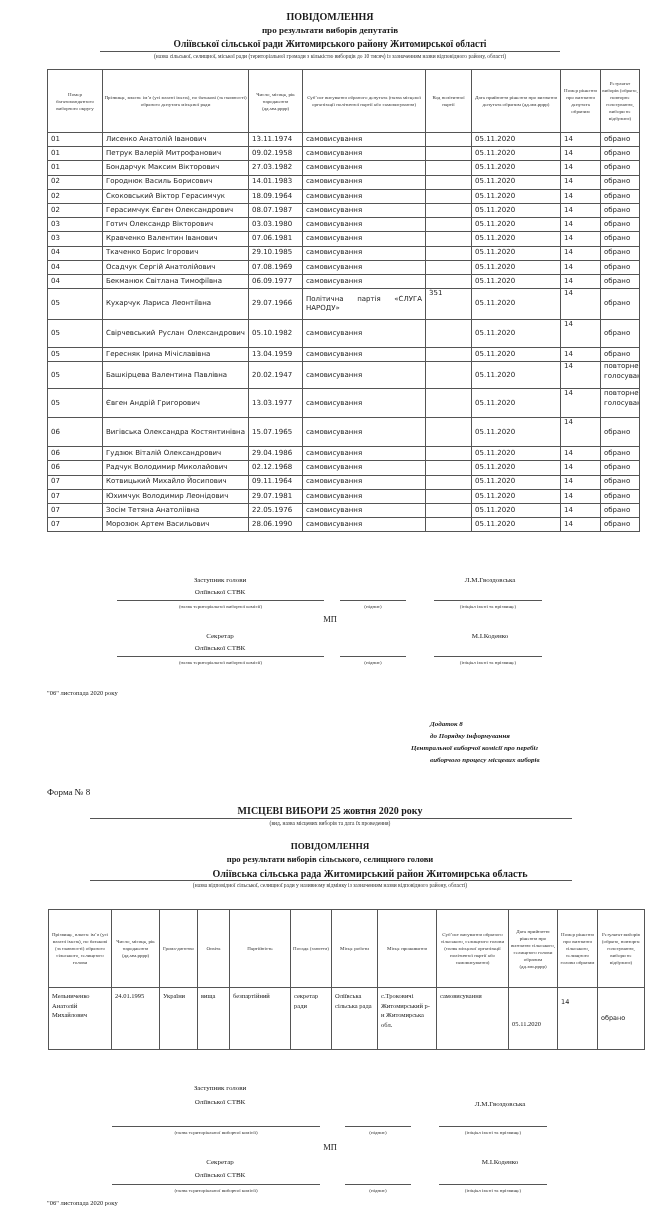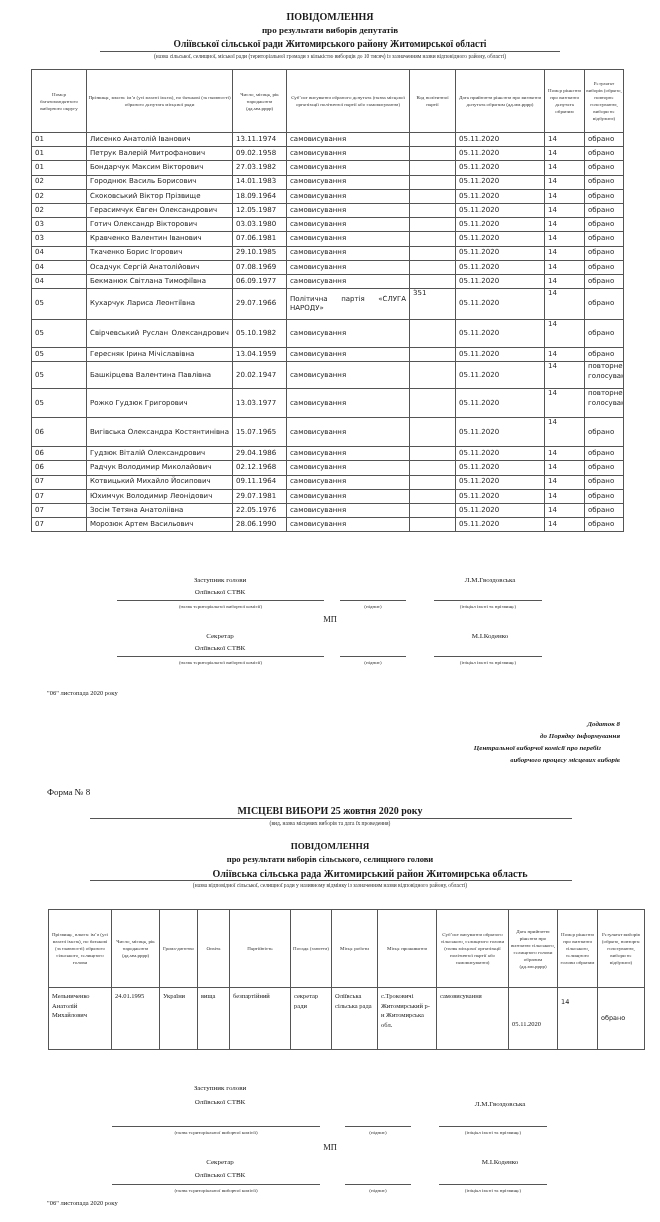--- a/index.html
+++ b/index.html
@@ -12,32 +12,32 @@
   table { border-collapse:collapse; position:absolute; table-layout:fixed; }
   td, th { border:1px solid #555; padding:0 3px; vertical-align:middle; overflow:hidden; }
   .t1 th { font-family:"Liberation Serif", serif; font-weight:normal; font-size:5px; line-height:7px; text-align:center; color:#333; padding:0 1px; }
   .t1 td { font-family:"DejaVu Sans", sans-serif; font-size:7px; line-height:9.5px; color:#222; }
   .t1 td.top { vertical-align:top;margin-left:9px; }
   .t1 td.just { text-align:justify; text-align-last:justify; }
   .t2 th { font-family:"Liberation Serif", serif; font-weight:normal; font-size:5px; line-height:7px; text-align:center; color:#333; padding:0 1px; }
   .t2 td { font-family:"Liberation Serif", serif; font-size:6.5px; line-height:9.5px; color:#222; vertical-align:top; padding:3px 3px; }
   .sig { font-size:7px; line-height:11px; text-align:center; }
   .sigsmall { font-size:5px; line-height:7px; text-align:center; color:#333; }
-  .ital { font-style:italic; font-weight:bold; font-size:7px; line-height:12px; text-align:right; }
+  .ital { font-style:italic; font-weight:bold; font-size:7px; line-height:12px; text-align:left; }
 </style>
 </head>
 <body>
 
 <div class="abs center title-b" style="left:0;width:660px;top:10px;">ПОВІДОМЛЕННЯ</div>
 <div class="abs center title-b" style="left:0;width:660px;top:24px;font-size:9px;">про результати виборів депутатів</div>
 <div class="abs center title-b" style="left:0;width:660px;top:38px;font-size:9.5px;">Оліївської сільської ради Житомирського району Житомирської області</div>
 <div class="hline" style="left:100px;width:460px;top:51px;"></div>
 <div class="abs center small" style="left:40px;width:580px;top:53px;">(назва сільської, селищної, міської ради (територіальної громади з кількістю виборців до 10 тисяч) із зазначенням назви відповідного району, області)</div>
 
-<table class="t1" style="left:31px;top:69px;width:592px;border-radius:29px;">
+<table class="t1" style="left:47px;top:69px;width:592px;border-radius:29px;">
   <colgroup>
     <col style="width:55px">
       <col style="width:146px">
       <col style="width:54px">
       <col style="width:123px">
     <col style="width:46px">
       <col style="width:89px">
       <col style="width:40px">
       <col style="width:39px">
   </colgroup>
@@ -89,32 +89,32 @@
         <td>Городнюк Василь Борисович</td>
         <td>14.01.1983</td>
         <td>самовисування</td>
         <td></td>
         <td>05.11.2020</td>
         <td>14</td>
         <td>обрано</td>
       </tr>
       <tr style="height: 14.2px;">
         <td>02</td>
-        <td>Скоковський Віктор Прізвище</td>
+        <td>Скоковський Віктор Герасимчук</td>
         <td>18.09.1964</td>
         <td>самовисування</td>
         <td></td>
         <td>05.11.2020</td>
         <td>14</td>
         <td>обрано</td>
       </tr>
       <tr style="height: 14.2px;">
         <td>02</td>
         <td>Герасимчук Євген Олександрович</td>
-        <td>12.05.1987</td>
+        <td>08.07.1987</td>
         <td>самовисування</td>
         <td></td>
         <td>05.11.2020</td>
         <td>14</td>
         <td>обрано</td>
       </tr>
       <tr style="height: 14.2px;">
         <td>03</td>
         <td>Готич Олександр Вікторович</td>
         <td>03.03.1980</td>
@@ -199,21 +199,21 @@
         <td>Башкірцева Валентина Павлівна</td>
         <td>20.02.1947</td>
         <td>самовисування</td>
         <td></td>
         <td>05.11.2020</td>
         <td class="top">14</td>
         <td class="top">повторне голосування</td>
       </tr>
       <tr style="height: 29px;">
         <td>05</td>
-        <td>Рожко Гудзюк Григорович</td>
+        <td>Євген Андрій Григорович</td>
         <td>13.03.1977</td>
         <td>самовисування</td>
         <td></td>
         <td>05.11.2020</td>
         <td class="top">14</td>
         <td class="top">повторне голосування</td>
       </tr>
       <tr style="height: 29px;">
         <td>06</td>
         <td class="just">Вигівська Олександра Костянтинівна</td>

